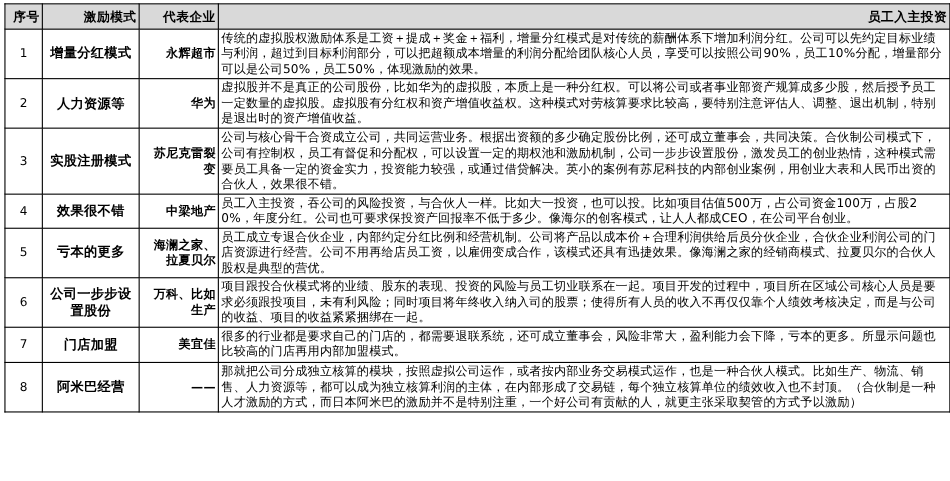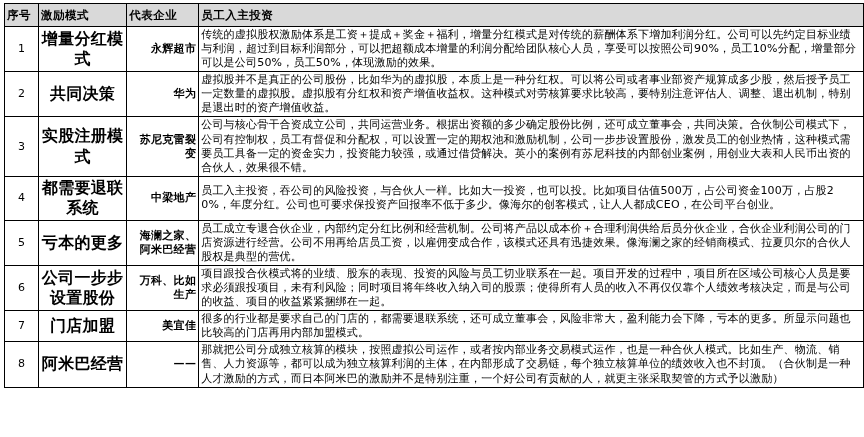--- a/index.html
+++ b/index.html
@@ -28,38 +28,38 @@
   }
   table.grid th, table.grid td {
     border: 1px solid #000000;
     vertical-align: middle;
     padding: 1px 2px;
     line-height: 1.28;
   }
   thead th {
     background: #d9d9d9;
     font-weight: bold;
-    text-align: left;
+    text-align: right;
     font-size: 11.5px;
     height: 20px;
     letter-spacing: 0.5px;
   }
   col.c-seq { width: 34px; }
   col.c-mode { width: 88px; }
   col.c-firm { width: 72px; }
   col.c-desc { width: 664px; }
 
   td.seq {
     text-align: center;
     font-size: 11px;
   }
   td.mode {
     text-align: center;
     font-weight: bold;
-    font-size: 16px;
+    font-size: 12px;
     letter-spacing: 0.3px;
   }
   td.firm {
     text-align: right;
     font-weight: bold;
     font-size: 11px;
     letter-spacing: 0.3px;
   }
   td.desc {
     text-align: left;
@@ -90,40 +90,40 @@
     </thead>
     <tbody>
       <tr>
         <td class="seq">1</td>
         <td class="mode">增量分红模式</td>
         <td class="firm">永辉超市</td>
         <td class="desc">传统的虚拟股权激励体系是工资＋提成＋奖金＋福利，增量分红模式是对传统的薪酬体系下增加利润分红。公司可以先约定目标业绩与利润，超过到目标利润部分，可以把超额成本增量的利润分配给团队核心人员，享受可以按照公司90%，员工10%分配，增量部分可以是公司50%，员工50%，体现激励的效果。</td>
       </tr>
       <tr>
         <td class="seq">2</td>
-        <td class="mode">共同决策</td>
+        <td class="mode">人力资源等</td>
         <td class="firm">华为</td>
         <td class="desc">虚拟股并不是真正的公司股份，比如华为的虚拟股，本质上是一种分红权。可以将公司或者事业部资产规算成多少股，然后授予员工一定数量的虚拟股。虚拟股有分红权和资产增值收益权。这种模式对劳核算要求比较高，要特别注意评估人、调整、退出机制，特别是退出时的资产增值收益。</td>
       </tr>
       <tr>
         <td class="seq">3</td>
         <td class="mode">实股注册模式</td>
         <td class="firm">苏尼克雷裂变</td>
         <td class="desc">公司与核心骨干合资成立公司，共同运营业务。根据出资额的多少确定股份比例，还可成立董事会，共同决策。合伙制公司模式下，公司有控制权，员工有督促和分配权，可以设置一定的期权池和激励机制，公司一步步设置股份，激发员工的创业热情，这种模式需要员工具备一定的资金实力，投资能力较强，或通过借贷解决。英小的案例有苏尼科技的内部创业案例，用创业大表和人民币出资的合伙人，效果很不错。</td>
       </tr>
       <tr>
         <td class="seq">4</td>
-        <td class="mode">都需要退联系统</td>
+        <td class="mode">效果很不错</td>
         <td class="firm">中梁地产</td>
         <td class="desc">员工入主投资，吞公司的风险投资，与合伙人一样。比如大一投资，也可以投。比如项目估值500万，占公司资金100万，占股20%，年度分红。公司也可要求保投资产回报率不低于多少。像海尔的创客模式，让人人都成CEO，在公司平台创业。</td>
       </tr>
       <tr>
         <td class="seq">5</td>
         <td class="mode">亏本的更多</td>
-        <td class="firm">海澜之家、阿米巴经营</td>
+        <td class="firm">海澜之家、拉夏贝尔</td>
         <td class="desc">员工成立专退合伙企业，内部约定分红比例和经营机制。公司将产品以成本价＋合理利润供给后员分伙企业，合伙企业利润公司的门店资源进行经营。公司不用再给店员工资，以雇佣变成合作，该模式还具有迅捷效果。像海澜之家的经销商模式、拉夏贝尔的合伙人股权是典型的营优。</td>
       </tr>
       <tr>
         <td class="seq">6</td>
         <td class="mode">公司一步步设置股份</td>
         <td class="firm">万科、比如生产</td>
         <td class="desc">项目跟投合伙模式将的业绩、股东的表现、投资的风险与员工切业联系在一起。项目开发的过程中，项目所在区域公司核心人员是要求必须跟投项目，未有利风险；同时项目将年终收入纳入司的股票；使得所有人员的收入不再仅仅靠个人绩效考核决定，而是与公司的收益、项目的收益紧紧捆绑在一起。</td>
       </tr>
       <tr>
         <td class="seq">7</td>

